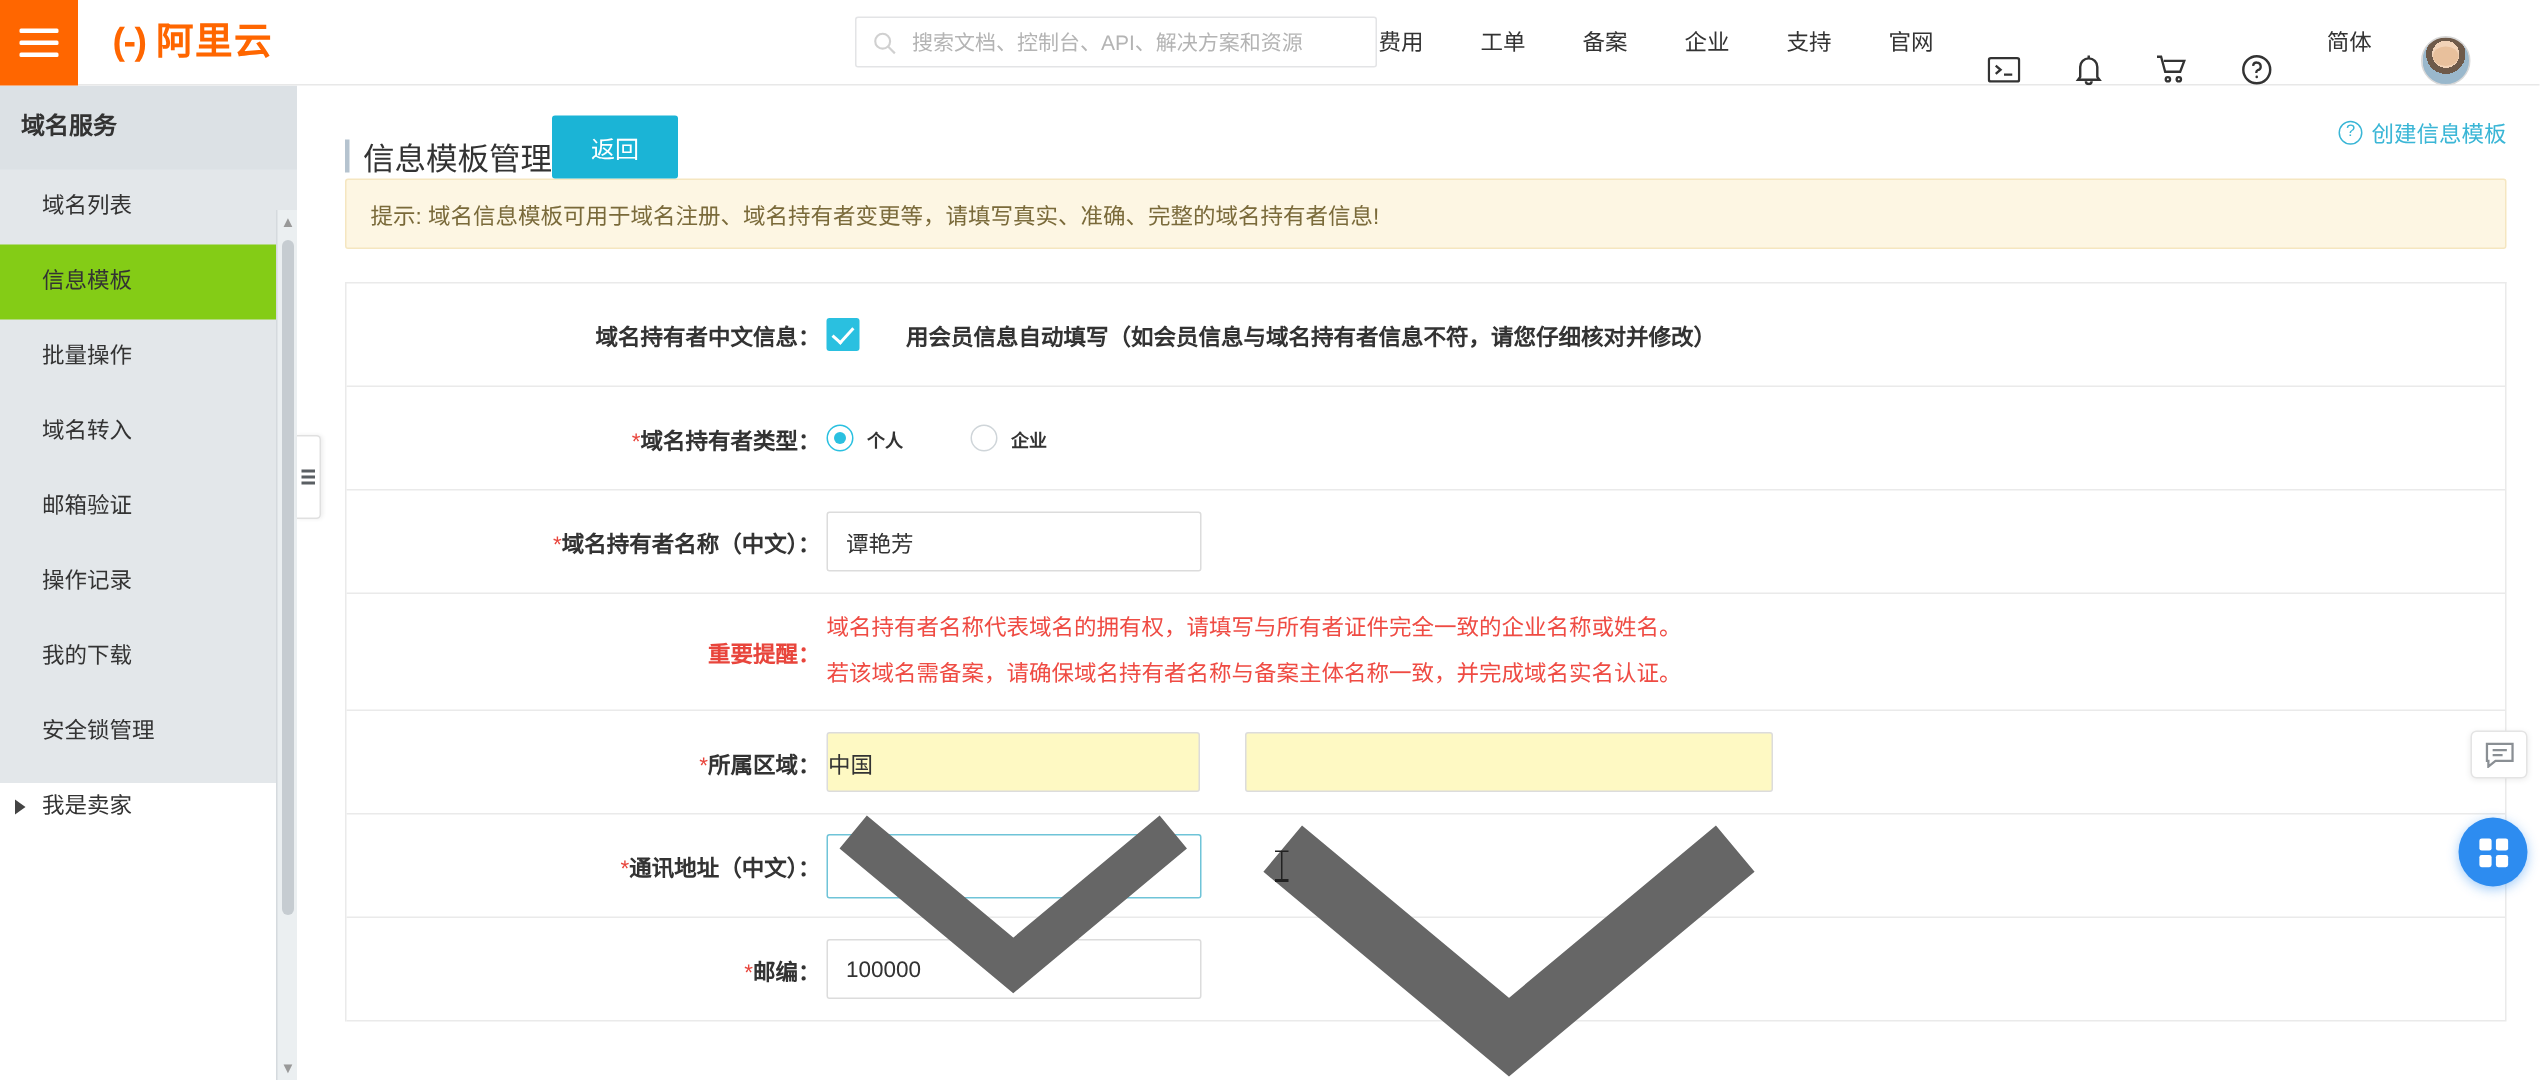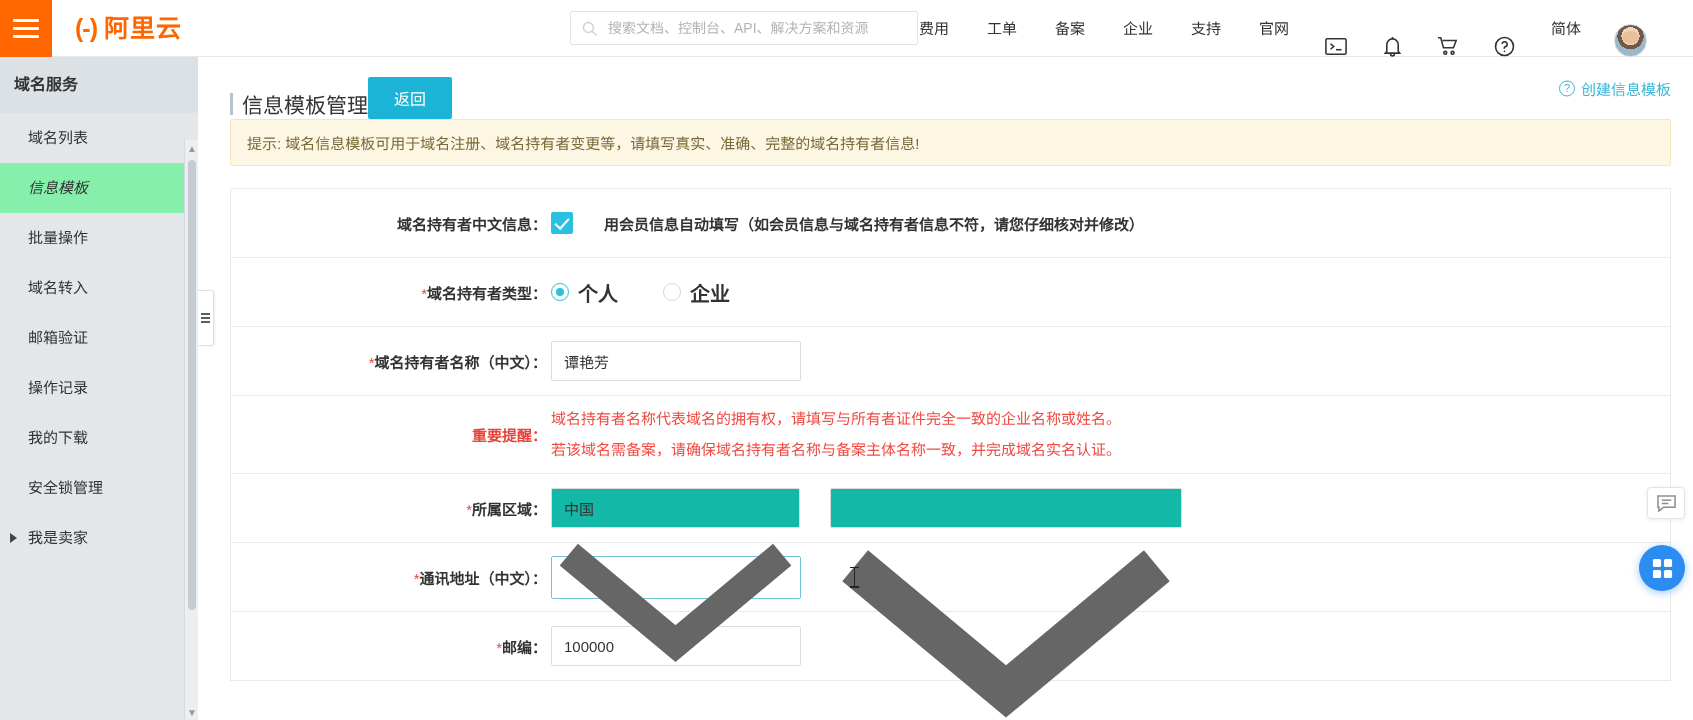--- a/index.html
+++ b/index.html
@@ -76,36 +76,36 @@
   }
   .avatar::after {
     content: ""; position: absolute; left: 22%; top: 18%;
     width: 56%; height: 44%; border-radius: 50%;
     background: #e8c09c;
   }
 
   
   .sidebar {
     position: absolute; top: 57px; left: 0;
-    width: 198px; height: 663px;
+    width: 198px; height: 465px;
     background: #e3e7ea;
   }
   .sidebar-title {
     height: 56px; line-height: 56px;
     padding-left: 14px;
     font-size: 16px; font-weight: bold; color: #333;
     background: #dce1e5;
   }
   .side-item {
     height: 50px; line-height: 50px;
     padding-left: 28px;
     font-size: 15px; color: #333;
     cursor: pointer; position: relative;
   }
-  .side-item.active { background: #86efac; font-style: italic; }
+  .side-item.active { background: #84cc16; }
   .side-item .caret {
     position: absolute; left: 10px; top: 50%;
     transform: translateY(-50%);
     width: 0; height: 0;
     border-left: 7px solid #444;
     border-top: 5px solid transparent;
     border-bottom: 5px solid transparent;
   }
   .side-scrollbar {
     position: absolute; right: 0; top: 83px;
@@ -218,40 +218,40 @@
   .radio {
     width: 18px; height: 18px; border-radius: 50%;
     border: 1px solid #cfd5d9; background: #fff;
     position: relative; flex: 0 0 18px;
   }
   .radio.on { border-color: #2ac0e0; }
   .radio.on::after {
     content: ""; position: absolute; left: 4px; top: 4px;
     width: 8px; height: 8px; border-radius: 50%; background: #2ac0e0;
   }
-  .radio-text { font-size: 20px; font-weight: bold; color: #333; }
+  .radio-text { font-size: 12px; font-weight: bold; color: #333; }
 
   .txtinput {
     width: 250px; height: 40px;
     border: 1px solid #dcdcdc; border-radius: 2px;
     padding: 0 12px; font-size: 15px; color: #333;
     outline: 0; background: #fff;
     font-family: "Liberation Sans", "DejaVu Sans", sans-serif;
   }
   .txtinput.focused { border-color: #6fc4d8; height: 43px; }
   .warnlabel { color: #e8453c; }
   .warn-lines { display: flex; flex-direction: column; gap: 13px; padding: 14px 0; }
   .warn-line { color: #ef4b43; font-size: 15px; line-height: 1.2; }
 
   .selwrap { position: relative; width: 249px; height: 40px; margin-right: 11px; }
   .selwrap.wide { width: 352px; }
   .sel {
     width: 100%; height: 100%;
     border: 1px solid #dcdcdc; border-radius: 2px;
-    background: #14b8a6; padding: 0 34px 0 12px;
+    background: #fef9c3; padding: 0 34px 0 0;
     font-size: 15px; color: #333;
     display: flex; align-items: center; cursor: pointer;
   }
   .caret-i {
     display: inline-block; width: 1px; height: 19px;
     background: #222; position: relative; margin-left: 34px;
   }
   .caret-i::before, .caret-i::after {
     content: ""; position: absolute; left: -4px;
     width: 9px; height: 1.6px; background: #222;

